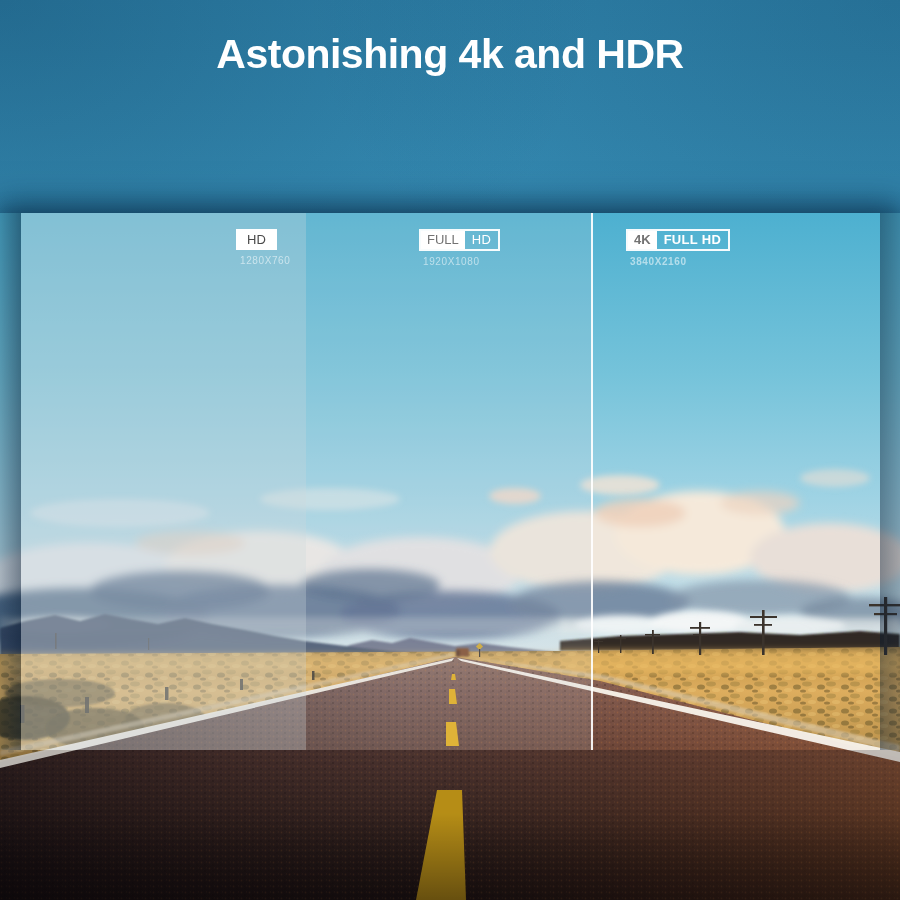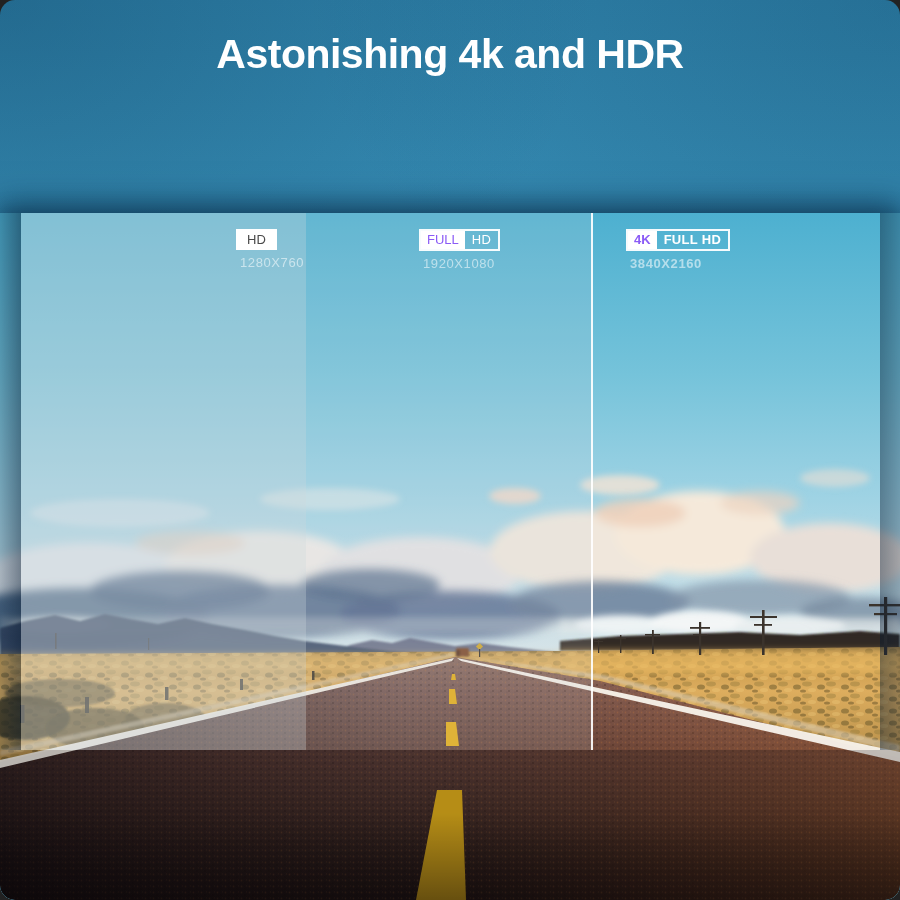--- a/index.html
+++ b/index.html
@@ -3,21 +3,20 @@
 <meta charset="utf-8">
 <style>
   html,body{margin:0;padding:0;background:#222;}
   .canvas{
     position:relative;width:900px;height:900px;overflow:hidden;
     font-family:"Liberation Sans",sans-serif;
     background:
       radial-gradient(120% 80% at 0% 0%, rgba(10,55,85,0.30), rgba(10,55,85,0) 55%),
       radial-gradient(120% 80% at 100% 0%, rgba(10,55,85,0.22), rgba(10,55,85,0) 55%),
       linear-gradient(180deg,#2e80a8 0%, #3b93bb 38%, #48a8cd 78%, #4cadd2 100%);
-    border-radius: 15px;
   }
   .hero{position:absolute;top:0;left:0;width:100%;text-align:center;color:#fff;z-index:2;}
   .hero-title{margin:33px 0 0;font-size:41px;font-weight:700;letter-spacing:-0.5px;line-height:1.05;}
   .hero-sub{margin:13px auto 0;max-width:680px;font-size:19.5px;line-height:24px;color:#ecf7fb;font-weight:400;}
   .photo{
     position:absolute;top:213px;left:0;width:900px;height:687px;background:#6fc0d9;
     box-shadow:0 -10px 28px rgba(3,31,56,0.55), 0 0 18px rgba(3,31,56,0.35);
   }
   .photo svg{position:absolute;top:0;left:0;display:block;}
   
@@ -26,23 +25,23 @@
   .margin-right{left:880px;width:20px;height:537px;background:linear-gradient(270deg,rgba(10,30,55,0.30),rgba(5,25,48,0.46));}
   .band-bottom{left:0;top:537px;width:900px;height:150px;background:rgba(8,10,18,0.22);}
   .haze-hd{left:21px;width:285px;height:537px;background:rgba(206,215,219,0.42);}
   .haze-fhd{left:306px;width:285px;height:537px;background:rgba(206,215,219,0.17);}
   .divider{left:591px;width:2px;height:537px;background:rgba(255,255,255,0.92);}
   
   .label-group{position:absolute;top:16px;z-index:5;}
   .lg-hd{left:236px;} .lg-fhd{left:419px;} .lg-4k{left:626px;font-weight:bold;}
   .badge-solo{display:inline-block;background:#fff;color:#4a4a4a;font-size:13px;line-height:21px;padding:0 11px;}
   .badge-split{display:inline-flex;align-items:stretch;border:2px solid rgba(255,255,255,0.95);}
-  .seg-fill{background:#fff;color:#8b5cf6;font-size:13px;line-height:18px;padding:0 6px;white-space:nowrap;}
+  .seg-fill{background:#fff;color:#737373;font-size:13px;line-height:18px;padding:0 6px;white-space:nowrap;}
   .seg-clear{color:#fff;font-size:13px;line-height:18px;padding:0 7px;letter-spacing:0.3px;white-space:nowrap;}
-  .res-label{margin-top:5px;font-size:13px;color:rgba(255,255,255,0.55);letter-spacing:0.6px;padding-left:4px;white-space:nowrap;}
+  .res-label{margin-top:5px;font-size:10px;color:rgba(255,255,255,0.55);letter-spacing:0.6px;padding-left:4px;white-space:nowrap;}
 </style>
 </head>
 <body>
 
 <div class="canvas">
 
   <div class="hero">
     <div class="hero-title">Astonishing 4k and HDR</div>
     <div class="hero-sub">
     </div>

